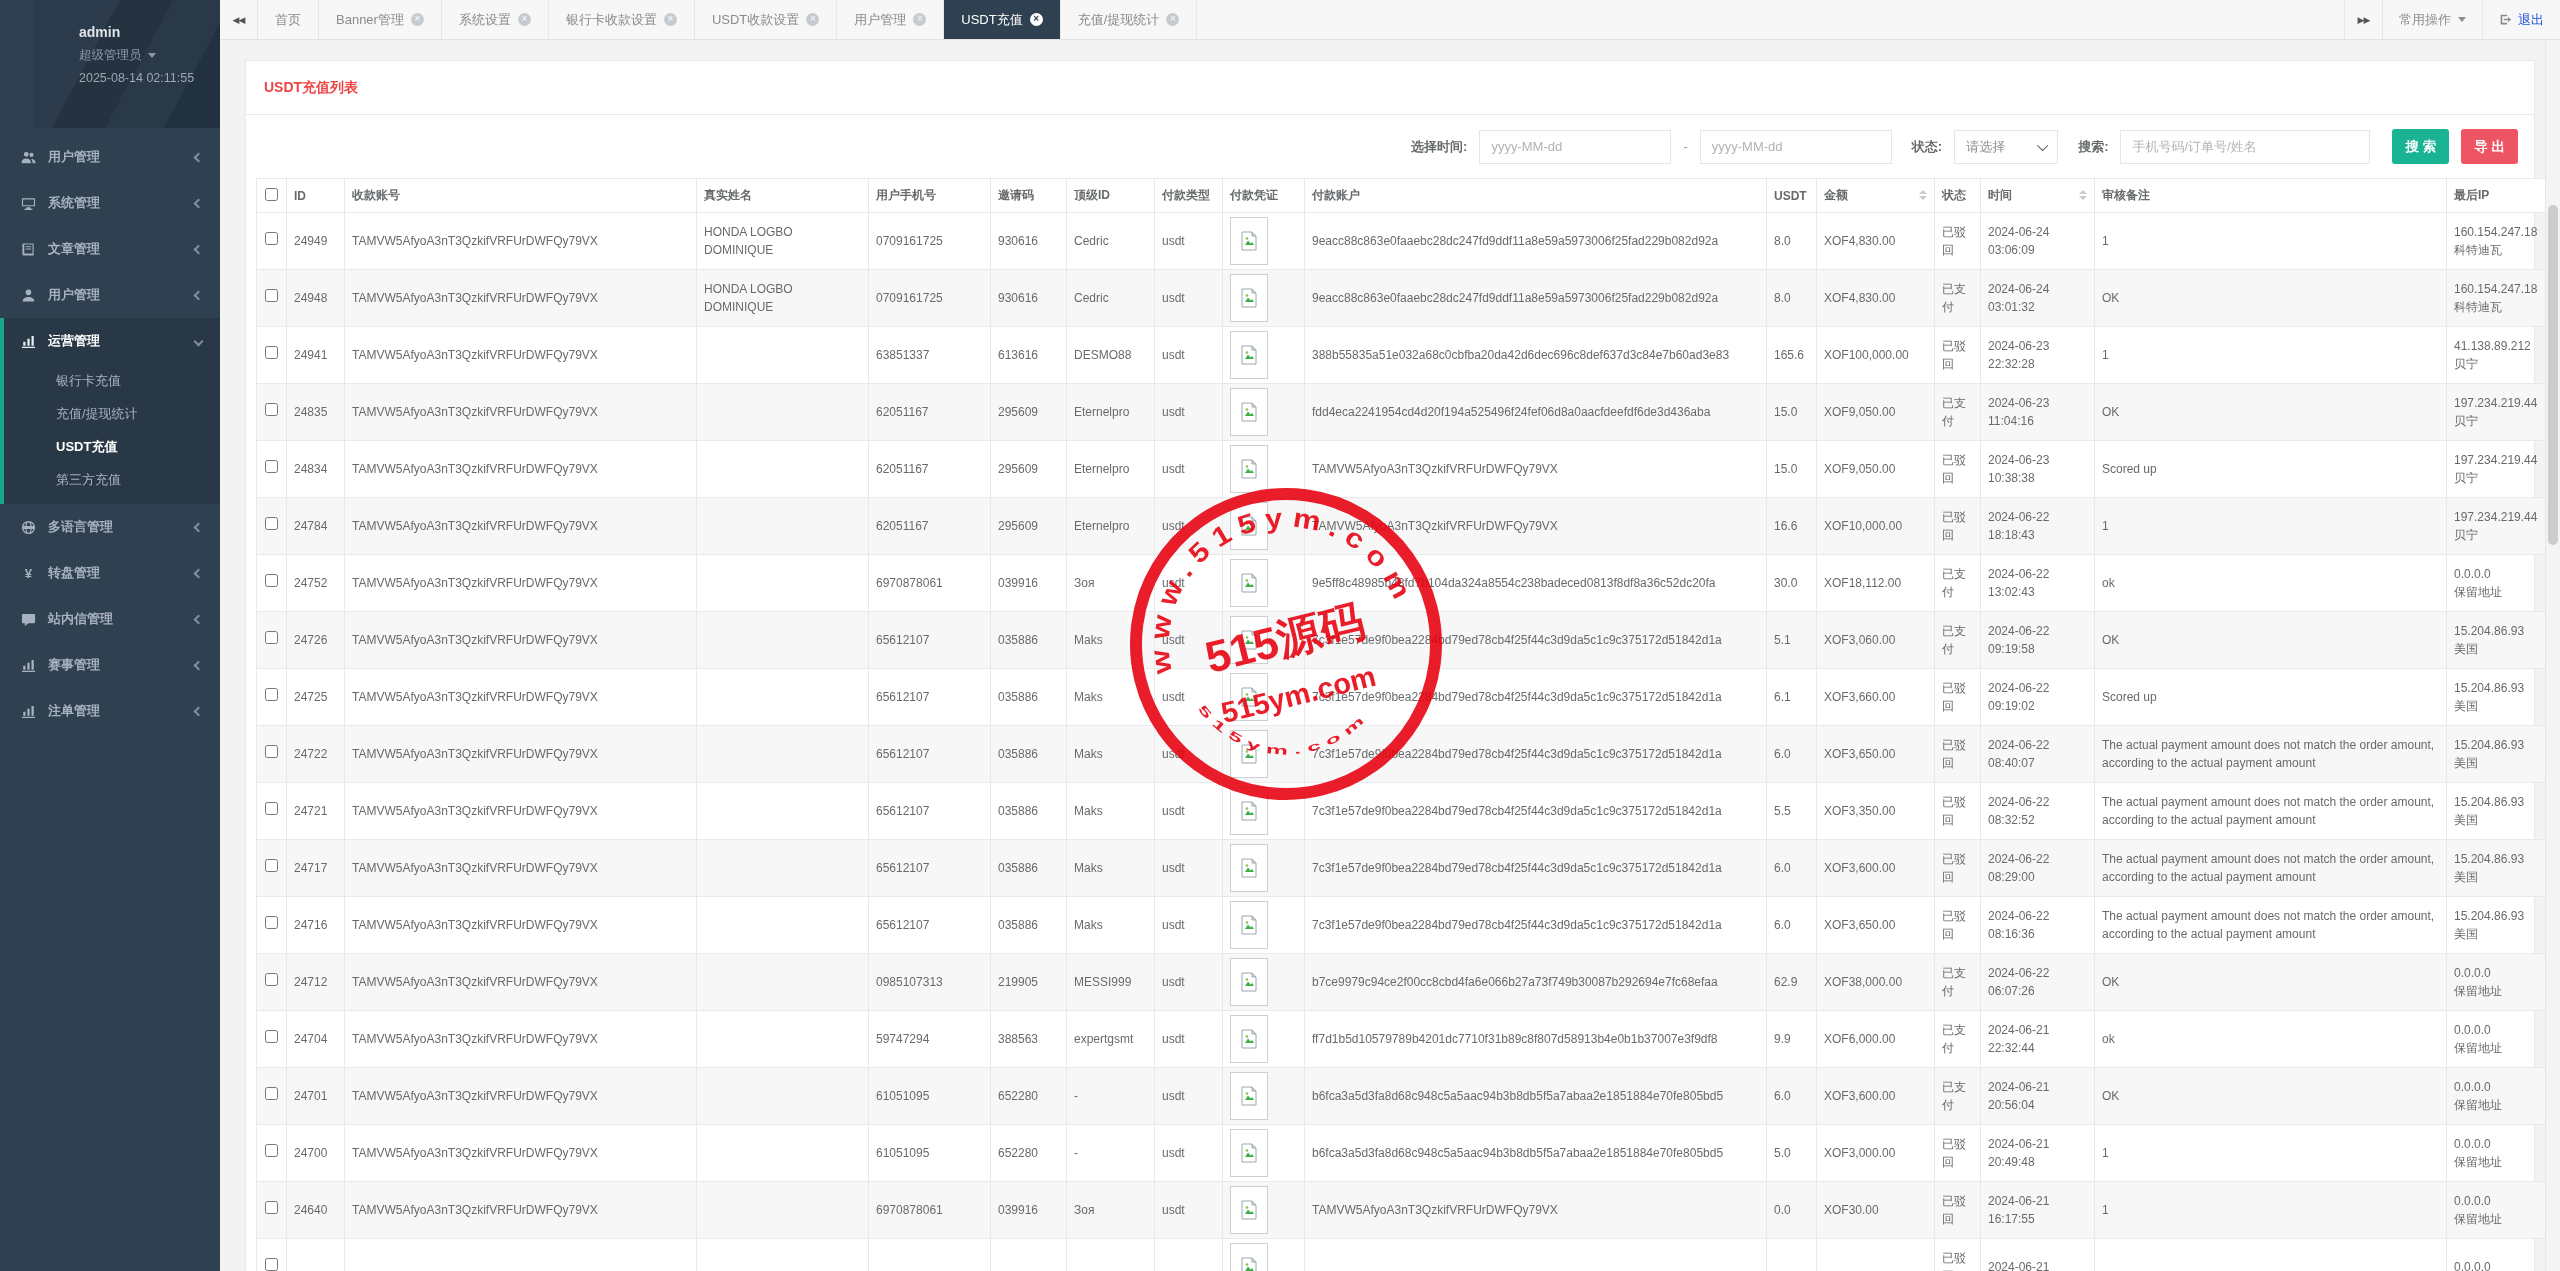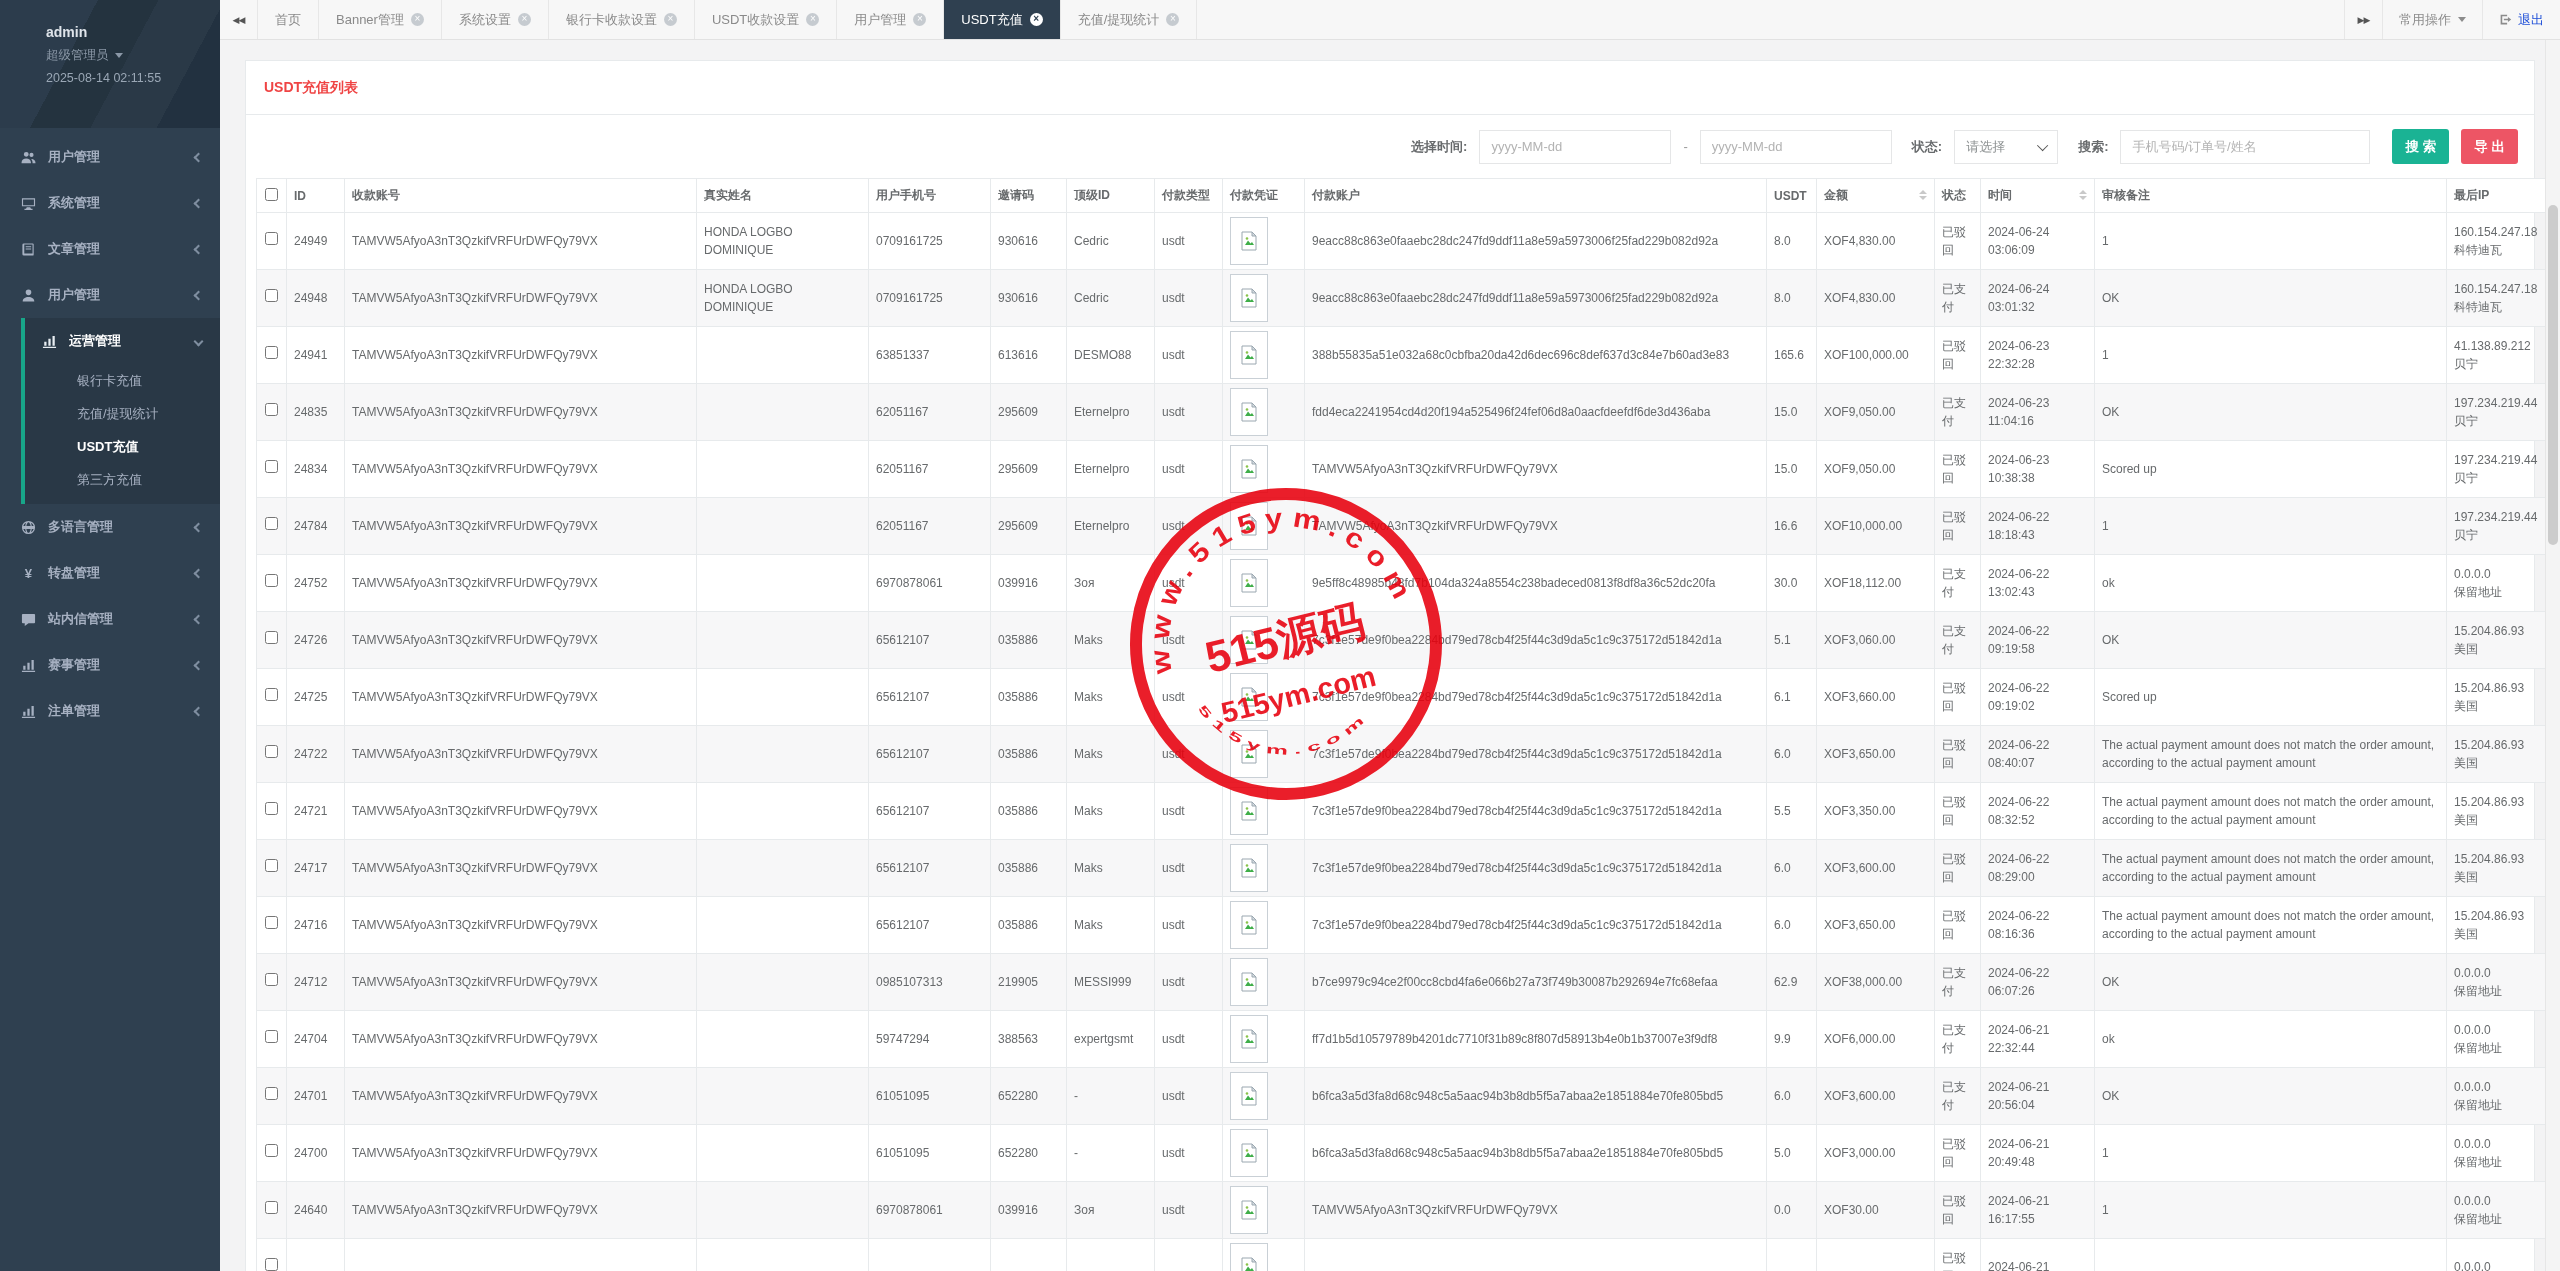--- a/index.html
+++ b/index.html
@@ -3,39 +3,40 @@
 <meta charset="utf-8">
 <style>
   * { margin:0; padding:0; box-sizing:border-box; }
   html,body { width:2560px; height:1271px; overflow:hidden; }
   body { font-family:"Liberation Sans","DejaVu Sans",sans-serif; background:#f3f3f4; position:relative; color:#676a6c; }
 
   
   .sidebar { position:absolute; left:0; top:0; width:220px; height:1271px; background:#2f4050; z-index:5; }
   .profile { height:128px; padding:24px 0 0 46px;
     background:linear-gradient(118deg,#2c3c4c 0 34%,#24333f 34% 55%,#2a3947 55% 78%,#223140 78%);
+    margin-left:33px;
   }
   .uname { color:#dfe4ea; font-weight:bold; font-size:14px; margin-bottom:7px; }
   .urole { color:#8b98a7; font-size:12.5px; margin-bottom:7px; display:flex; align-items:center; gap:6px; }
   .udate { color:#9aa7b5; font-size:12.5px; }
   .caret { width:0; height:0; border-left:4px solid transparent; border-right:4px solid transparent; border-top:5px solid #8b98a7; display:inline-block; }
   .caret.dark { border-top-color:#8c8c8c; }
   .nav { padding-top:6px; }
   .nav-item { height:46px; display:flex; align-items:center; gap:11px; padding-left:21px; color:#a7b1c2; font-size:13px; font-weight:600; cursor:pointer; }
   .nav-item .icon { width:16px; display:flex; color:#a7b1c2; }
   .icon svg { width:15px; height:15px; }
   .chev { width:7px; height:7px; border-left:2px solid #7f8ea0; border-bottom:2px solid #7f8ea0; display:inline-block; margin-left:auto; margin-right:18px; }
   .chev.left { transform:rotate(45deg); }
   .chev.down { transform:rotate(-45deg); }
   .nav-section.active { background:#293846; border-left:4px solid #18a689; }
   .nav-section.active .nav-item { padding-left:17px; color:#ffffff; }
   .nav-section.active .nav-item .icon { color:#e8edf2; }
   .subnav-item { height:33px; display:flex; align-items:center; padding-left:52px; font-size:13px; color:#a7b1c2; cursor:pointer; }
   .subnav-item.active { color:#ffffff; font-weight:bold; }
-  .nav-section { padding-bottom:8px;margin-left:21px; }
+  .nav-section { padding-bottom:8px; }
 
   
   .main { position:absolute; left:220px; top:0; right:0; bottom:0; }
   .tabbar { height:40px; background:#f7f7f7; border-bottom:1px solid #e2e2e2; display:flex; align-items:stretch; }
   .tab-scroll { width:38px; display:flex; align-items:center; justify-content:center; color:#555; font-size:9px; letter-spacing:-1px; cursor:pointer; border-right:1px solid #e7e7e7; }
   .tab-scroll.right { border-left:1px solid #e7e7e7; border-right:none; }
   .tabs { display:flex; }
   .tab { display:flex; align-items:center; gap:7px; padding:0 17px; font-size:13px; color:#8a8a8a; border-right:1px solid #e7e7e7; cursor:pointer; white-space:nowrap; }
   .tab-close { width:13px; height:13px; border-radius:50%; background:#c6cbd0; color:#fff; font-size:10px; line-height:12px; text-align:center; cursor:pointer; }
   .tab.active { background:#2f4050; color:#fff; }

